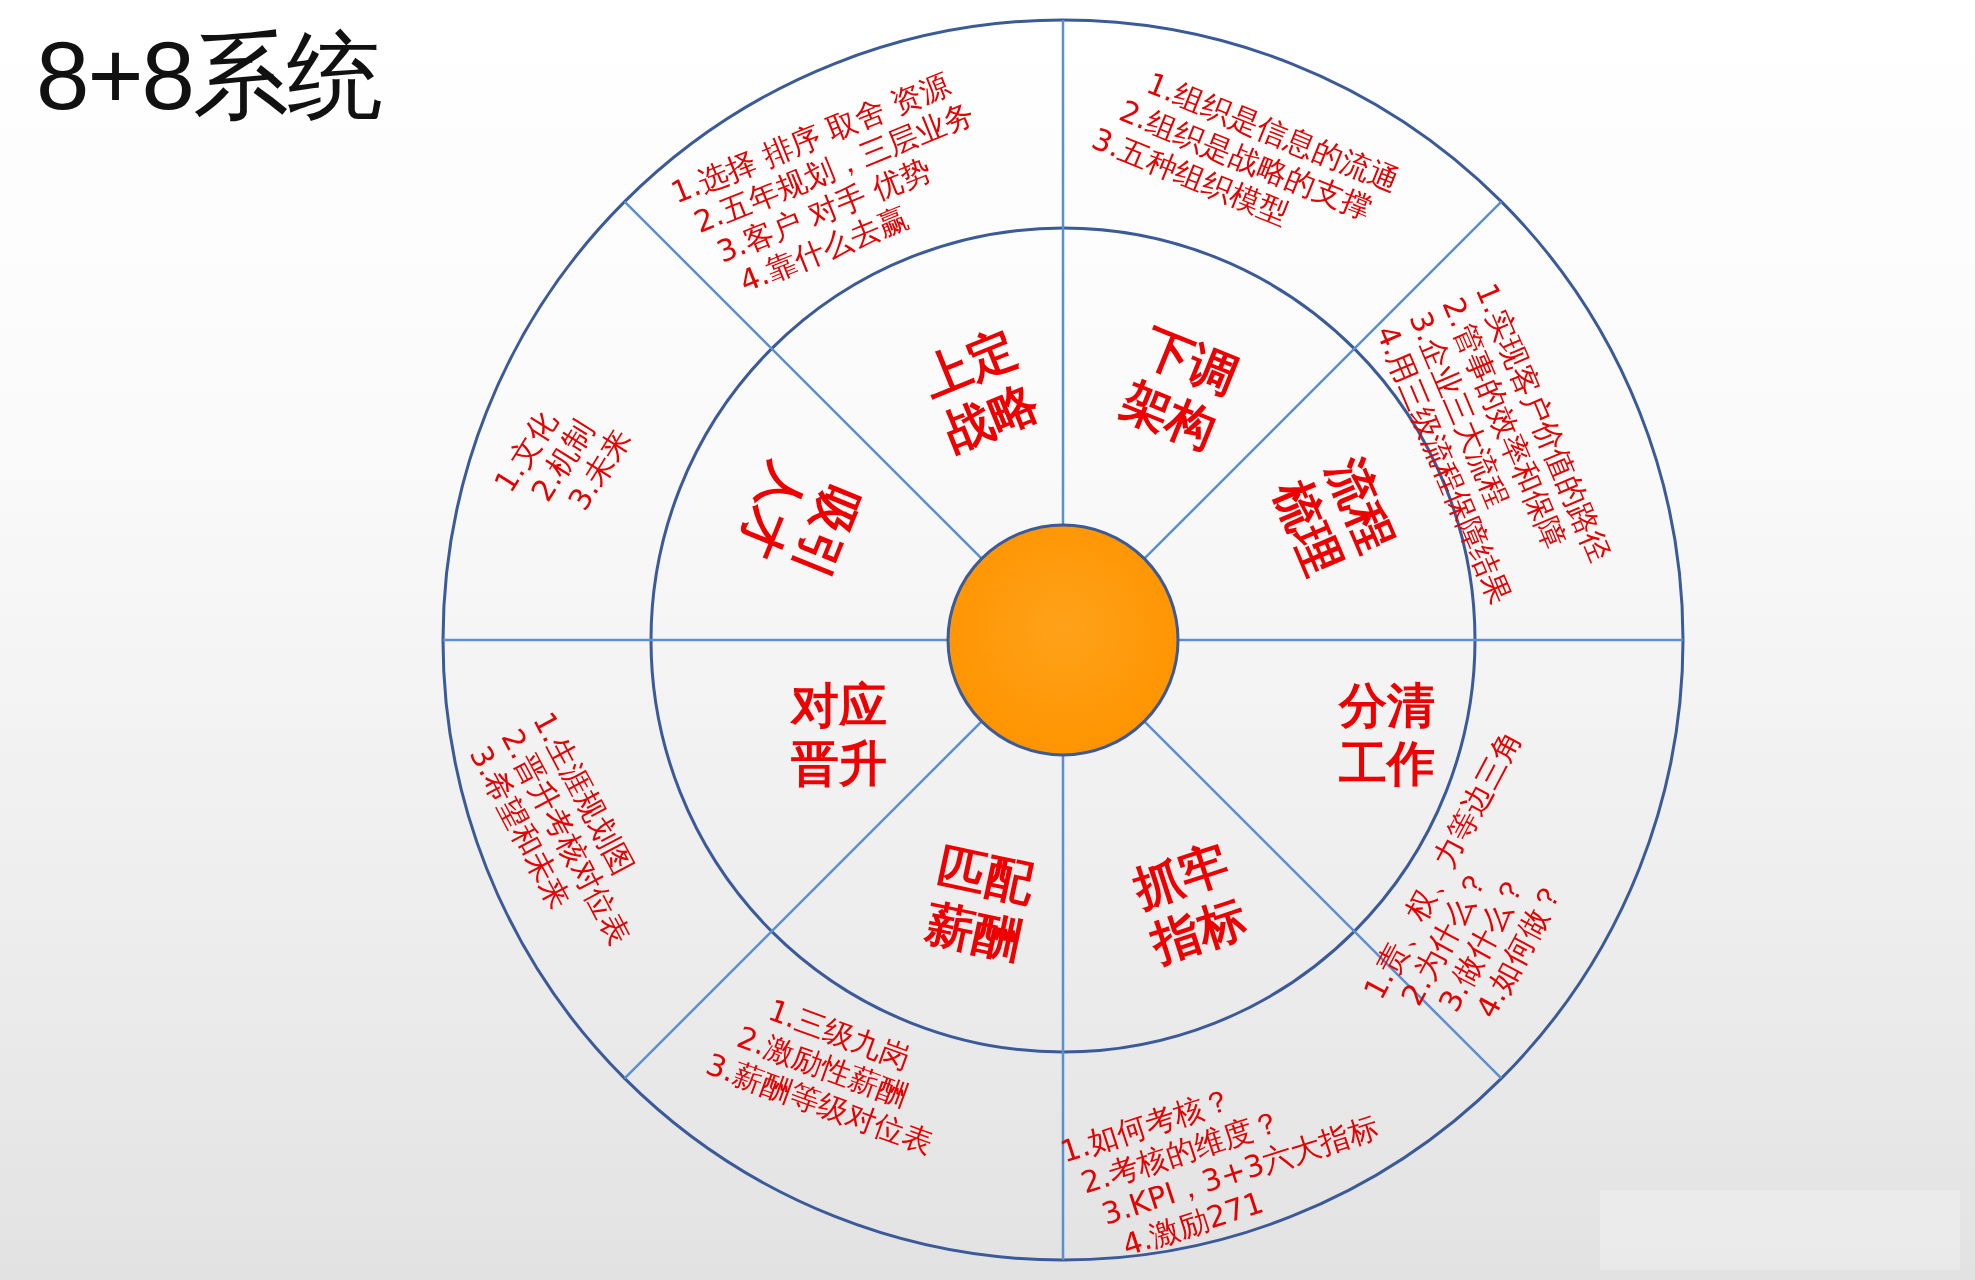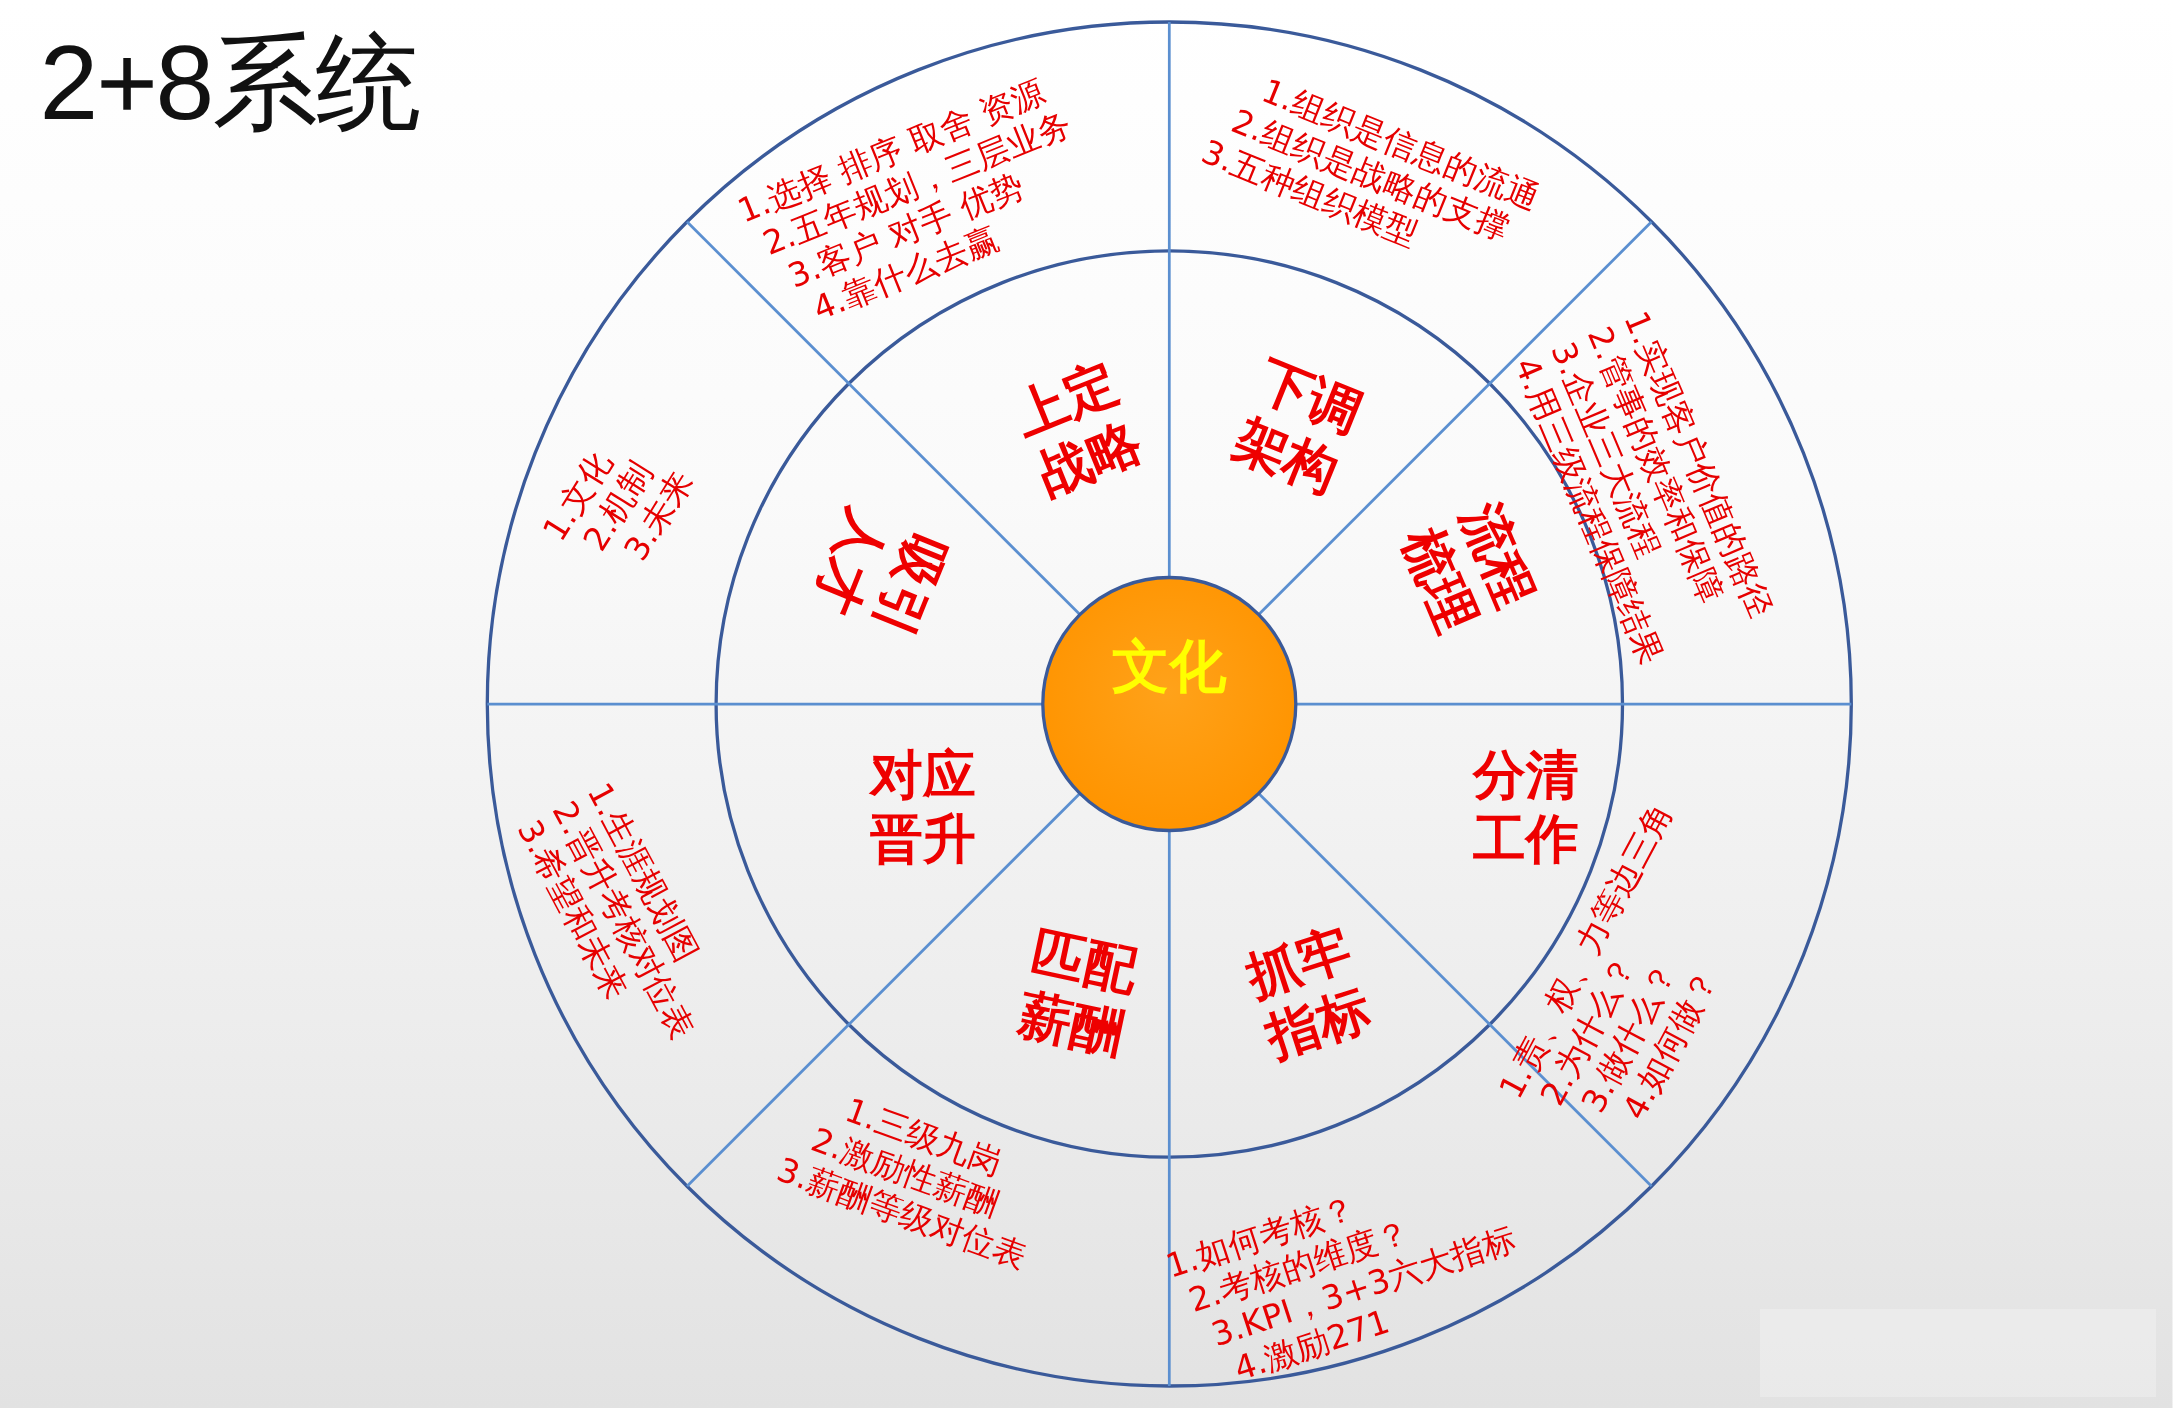--- a/index.html
+++ b/index.html
@@ -31,21 +31,21 @@
   }
   .line { display:block; }
   .watermark {
     position:absolute; left:1600px; top:1190px; width:360px; height:80px;
     background:rgba(255,255,255,0.25);
   }
 </style>
 </head>
 <body>
 
-<div class="title">2+8系统</div>
+<div class="title">8+8系统</div>
 
 <svg class="wheel" width="1975" height="1280" viewBox="0 0 1975 1280">
   <defs>
     <radialGradient id="orangeGrad" cx="50%" cy="45%" r="55%">
       <stop offset="0%" stop-color="#ffa21a"></stop>
       <stop offset="100%" stop-color="#ff9400"></stop>
     </radialGradient>
   </defs>
 
   <circle cx="1063" cy="640" r="620" fill="none" stroke="#3a5a9a" stroke-width="3"></circle>
@@ -60,21 +60,20 @@
     <line x1="1063" y1="755" x2="1063" y2="1260"></line>
     <line x1="981.7" y1="721.3" x2="624.6" y2="1078.4"></line>
     <line x1="948" y1="640" x2="443" y2="640"></line>
     <line x1="981.7" y1="558.7" x2="624.6" y2="201.6"></line>
   </g>
 
   <circle cx="1063" cy="640" r="115" fill="url(#orangeGrad)" stroke="#3a5a9a" stroke-width="3"></circle>
 </svg>
 
 <div class="center-lbl" style="left:963px; top:574px; width:200px;">
-  <span class="line">文化</span>
 </div>
 
 <div class="lbl inner-lbl" style="left:900px; top:332px; width:160px; transform:rotate(-22deg);">
   <span class="line">上定</span>
   <span class="line">战略</span>
 </div>
 
 <div class="lbl inner-lbl" style="left:1100px; top:330px; width:160px; transform:rotate(22deg);">
   <span class="line">下调</span>
   <span class="line">架构</span>

